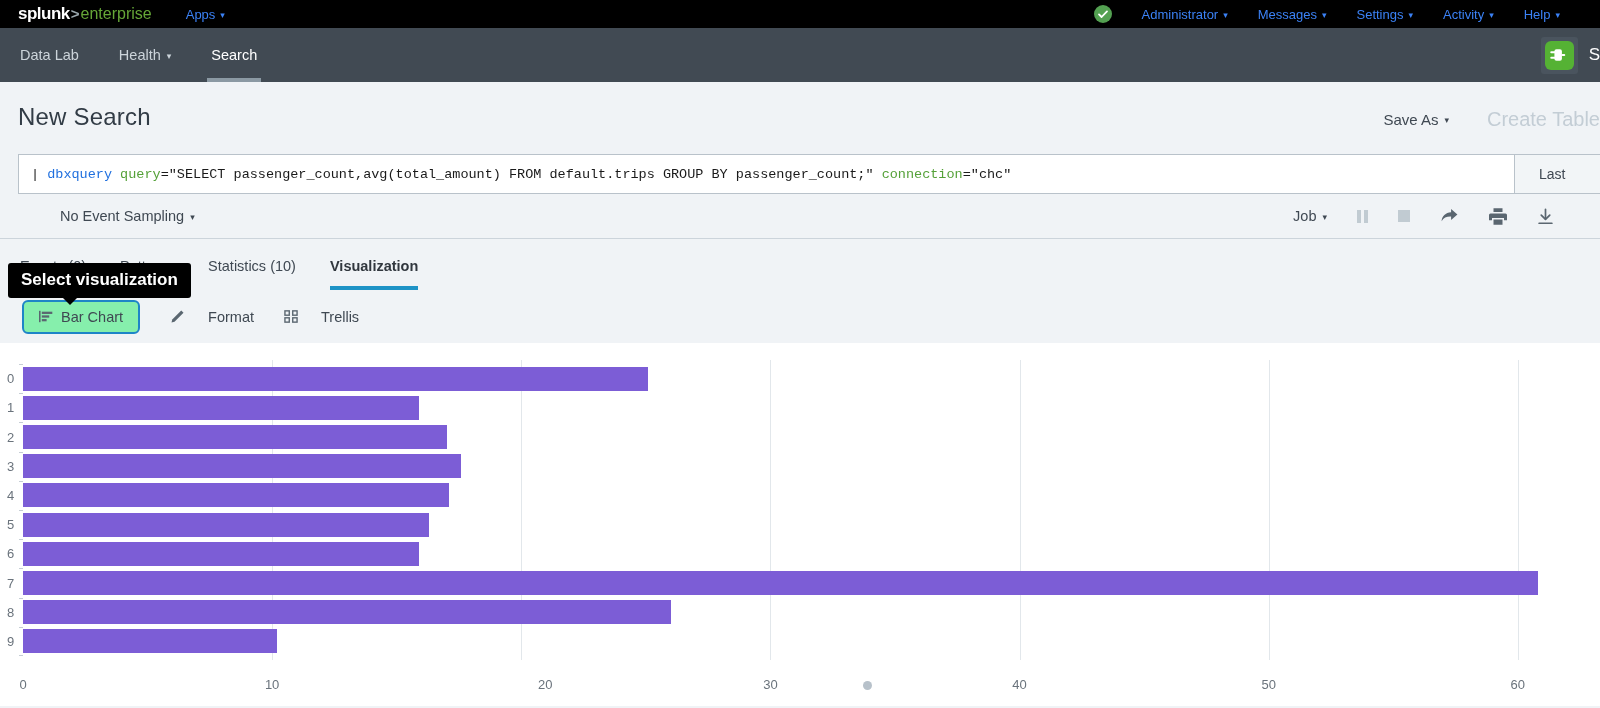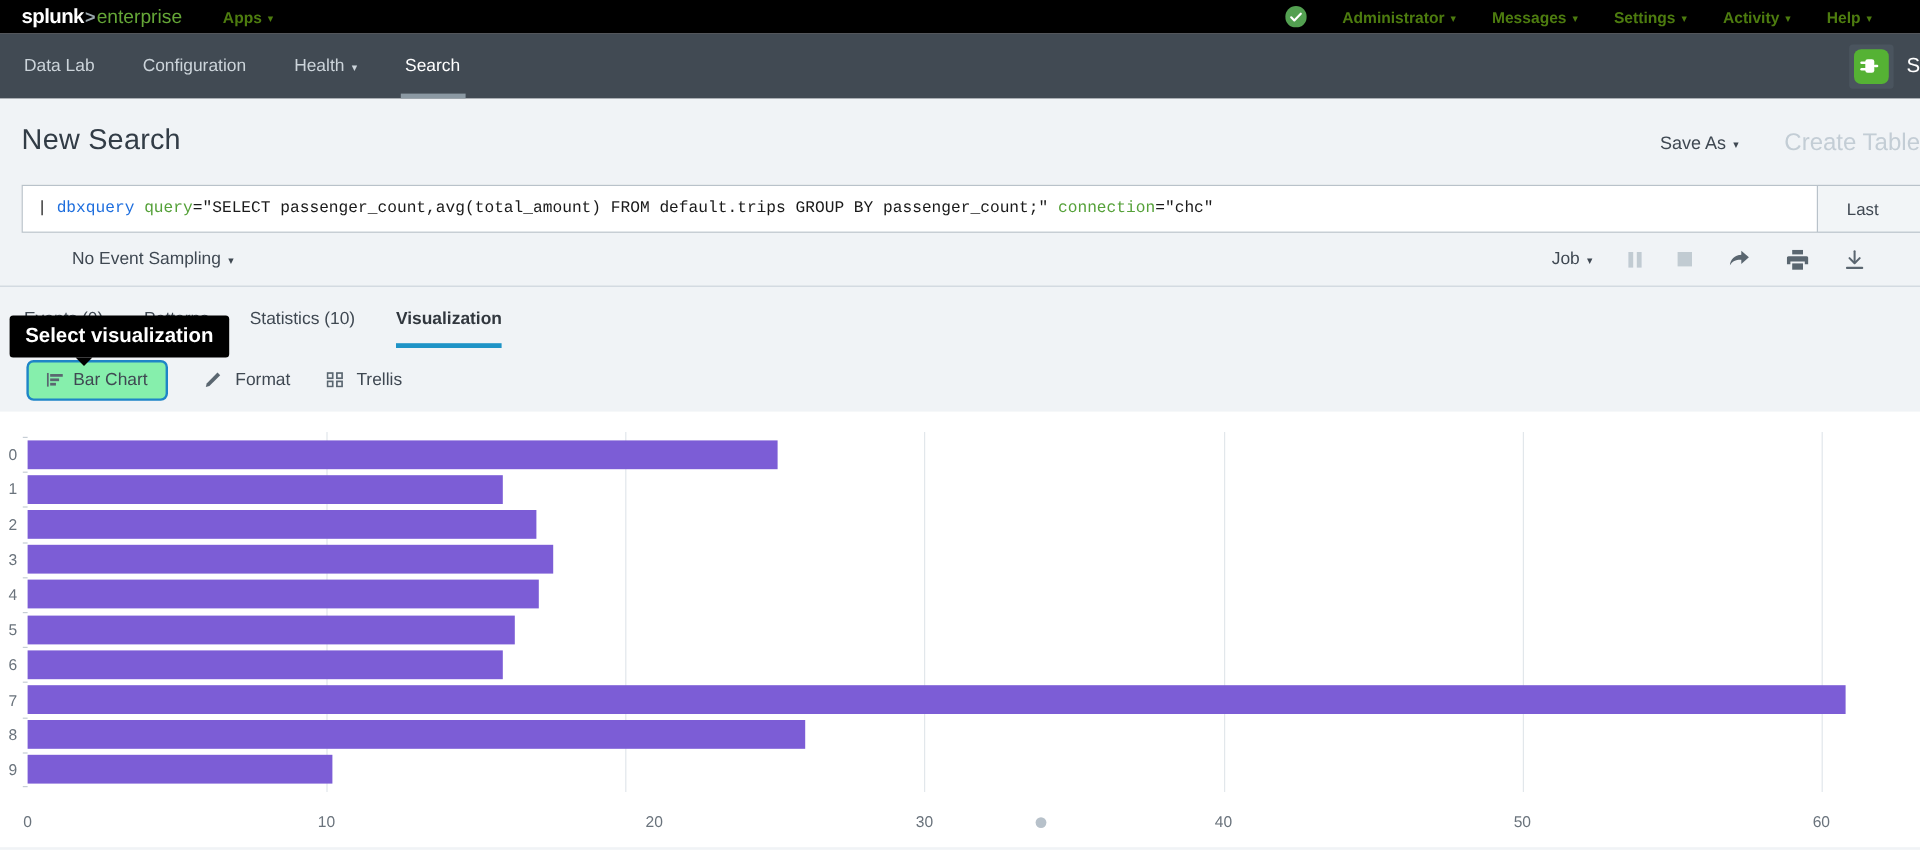--- a/index.html
+++ b/index.html
@@ -7,21 +7,21 @@
     font-family:"Liberation Sans","DejaVu Sans",sans-serif; background:#f0f3f6; }
   body { position:relative; }
 
   
   .topbar { height:28px; background:#000; display:flex; align-items:center;
     padding:0 40px 0 18px; color:#e8ecf0; font-size:13px; }
   .logo { display:flex; align-items:baseline; cursor:pointer; }
   .lg-s { color:#fff; font-weight:bold; font-size:17px; letter-spacing:-0.5px; }
   .lg-gt { color:#9aa7ad; font-weight:bold; font-size:15px; margin:0 1px; }
   .lg-e { color:#65a637; font-size:16px; font-weight:500; }
-  .tb-item { display:flex; align-items:center; gap:5px; cursor:pointer; color:#4d7c0f;font-weight:bold; }
+  .tb-item { display:flex; align-items:center; gap:5px; cursor:pointer; color:#3b82f6; }
   .tb-apps { margin-left:34px; }
   .caret { font-size:9px; line-height:1; position:relative; top:1px; }
   .tb-right { margin-left:auto; display:flex; align-items:center; gap:30px; }
   .status-circle { width:18px; height:18px; display:flex; }
 
   
   .appbar { height:54px; background:#414a53; display:flex; align-items:stretch;
     padding:0 0 0 20px; font-size:14.5px; color:#ccd4da; }
   .ab-item { display:flex; align-items:center; gap:6px; margin-right:40px;
     cursor:pointer; position:relative; }
@@ -86,21 +86,21 @@
   .tooltip::after { content:""; position:absolute; left:55px; bottom:-7px;
     border-left:7px solid transparent; border-right:7px solid transparent;
     border-top:7px solid #000; }
 
   
   .viz-toolbar { height:53px; display:flex; align-items:center; gap:30px;
     padding-left:22px; font-size:14.5px; color:#3f4852; }
   .btn-chart-type { display:flex; align-items:center; gap:8px; background:#86efac;
     border:2px solid #1e85c7; border-radius:6px; padding:7px 15px; cursor:pointer;
     color:#3f4852; }
-  .tool-item { display:flex; align-items:center; gap:11px; cursor:pointer; }
+  .tool-item { display:flex; align-items:center; gap:23px; cursor:pointer; }
   .tool-icon { color:#5a6670; display:flex; }
 
   
   .chart-section { position:relative; height:363px; background:#fff; }
   .plot { position:absolute; left:23px; right:0; top:21px; height:292px; }
   .gridlines { position:absolute; inset:0; }
   .gridline { position:absolute; top:-4px; bottom:-4px; width:1px; background:#e2e7eb; }
   .ytick { position:absolute; left:-4px; width:4px; height:1px; background:#c6ced5; }
   .rows { position:absolute; inset:0; display:flex; flex-direction:column; }
   .crow { flex:1; position:relative; display:flex; align-items:center; }
@@ -153,23 +153,20 @@
       <span class="caret">▾</span>
     </div>
   </div>
 </div>
 
 <div class="appbar">
   <div class="ab-item">
     <span>Data Lab</span>
   </div>
   <div class="ab-item">
-    <span>Configuration</span>
-  </div>
-  <div class="ab-item">
     <span>Health</span>
     <span class="caret">▾</span>
   </div>
   <div class="ab-item active">
     <span>Search</span>
   </div>
   <div class="ab-right">
     <div class="app-tile">
       <div class="plug-sq">
         <svg width="20" height="20" viewBox="0 0 24 24" fill="#fff">

